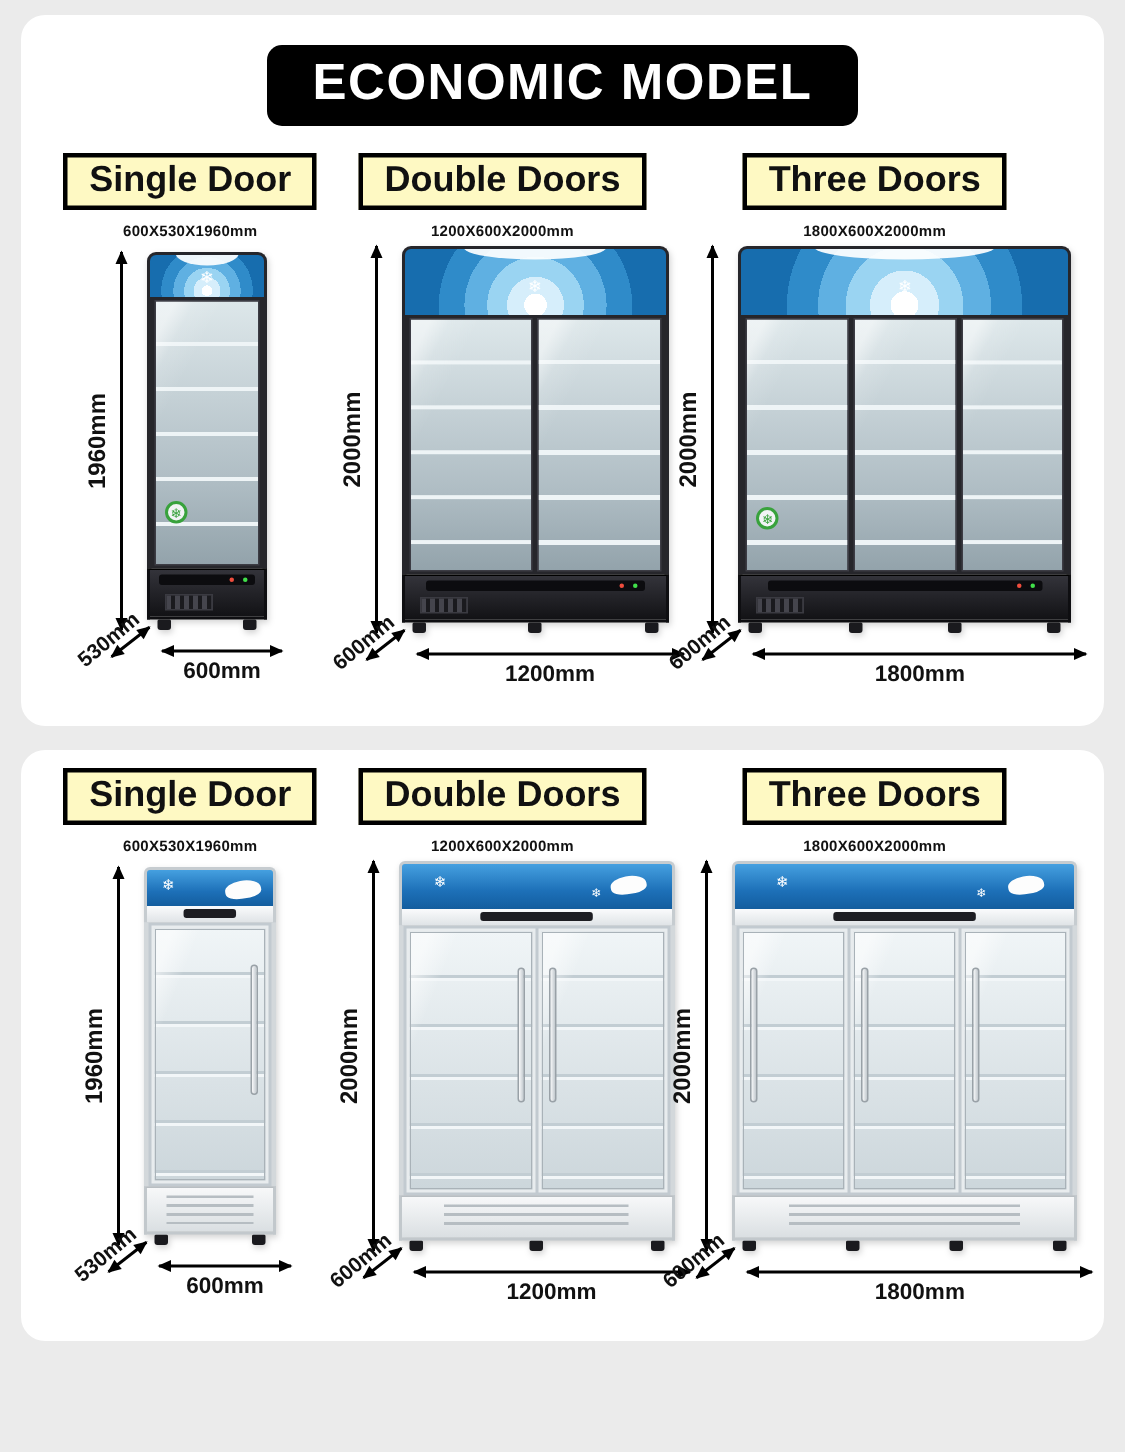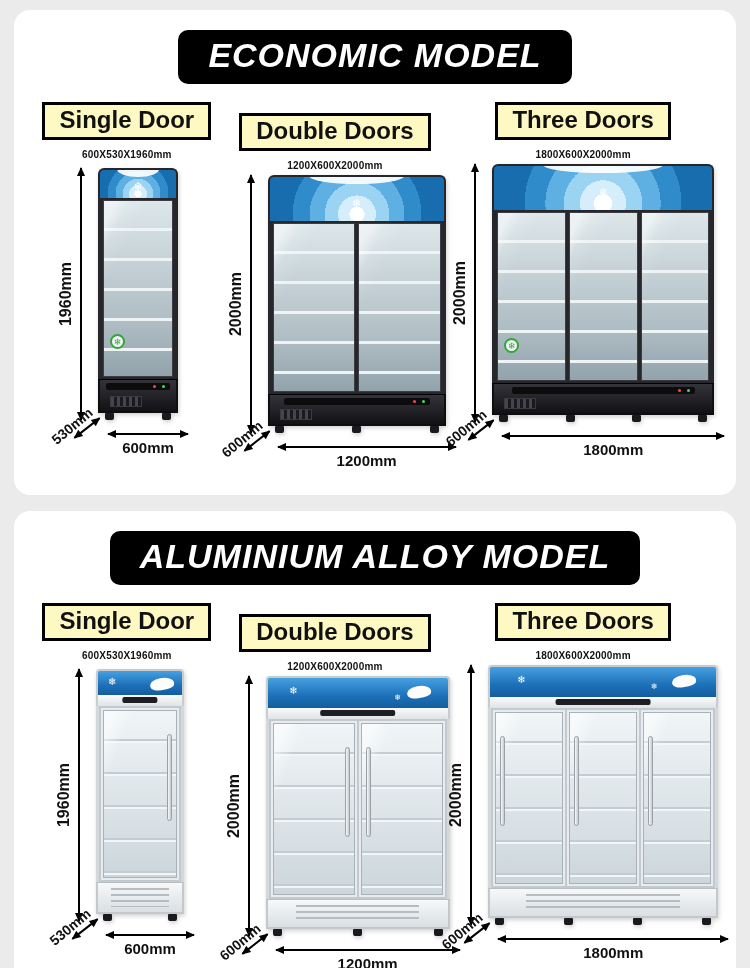--- a/index.html
+++ b/index.html
@@ -18,30 +18,30 @@
     border-radius:16px;
     margin:10px 14px 0;
     padding:12px 12px 12px;
   }
   .card + .card { margin-top:16px; }
 
   .banner {
     display:block; width:max-content;
     margin:8px auto 18px;
     background:#000; color:#fff;
-    font-size:34px; font-weight:bold; font-style:italic;
+    font-size:34px; font-weight:bold; 
     letter-spacing:1px;
     padding:6px 30px 9px;
     border-radius:10px;
     white-space:nowrap;
   }
 
   .prow { display:flex; justify-content:space-between; padding:0 8px; }
   .product { display:flex; flex-direction:column; align-items:center; }
-  .col1 { width:190px; } .col2 { width:236px;margin-top:11px; } .col3 { width:272px; }
+  .col1 { width:190px; } .col2 { width:236px; } .col3 { width:272px; }
 
   .ptitle {
     border:3px solid #000; background:#fef9c3;
     padding:1px 14px 3px;
     font-size:24px; font-weight:bold; white-space:nowrap;
   }
   .pdims { margin:9px 0 2px; font-size:10px; font-weight:bold; letter-spacing:.2px; }
 
   .figure { position:relative; width:100%; height:310px; }
 
@@ -308,21 +308,20 @@
         <span class="dlabel">600mm</span>
         <i class="h-arrow"></i>
         <span class="wlabel">1800mm</span>
       </div>
     </div>
 
   </div>
 </div>
 
 <div class="card">
-  <span class="banner">ALUMINIUM ALLOY MODEL</span>
   <div class="prow">
 
     <div class="product col1">
       <div class="ptitle">Single Door</div>
       <div class="pdims">600X530X1960mm</div>
       <div class="figure ac1">
         <span class="vlabel">1960mm</span>
         <i class="v-arrow"></i>
         <div class="fridge alu d1">
           <div class="canopy">

